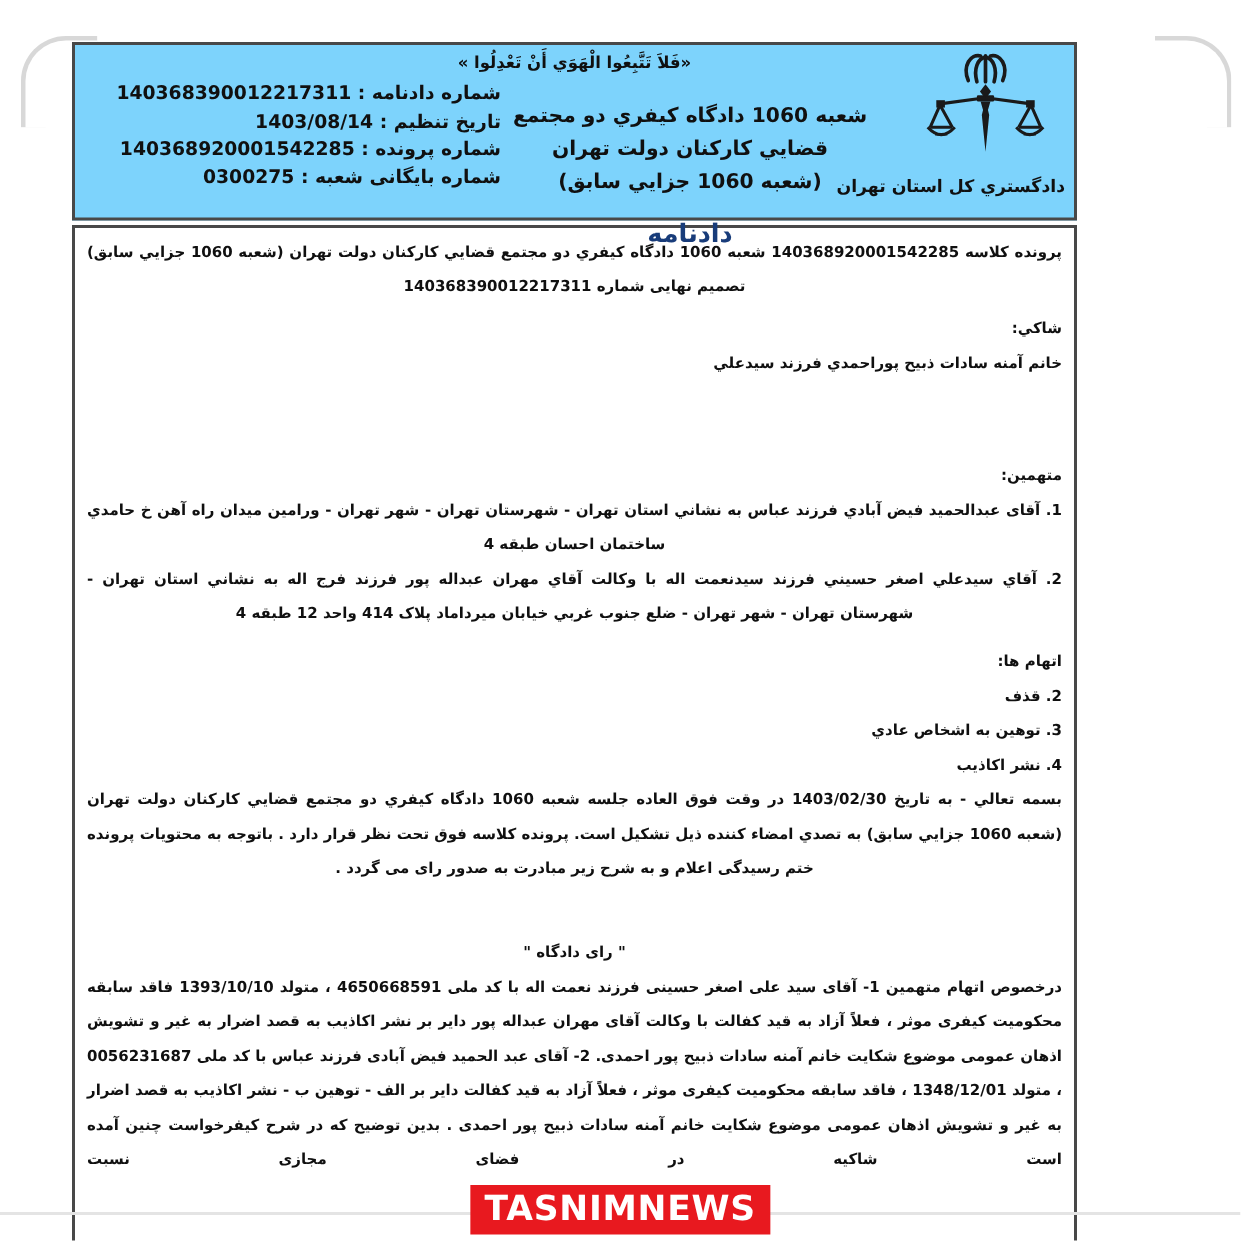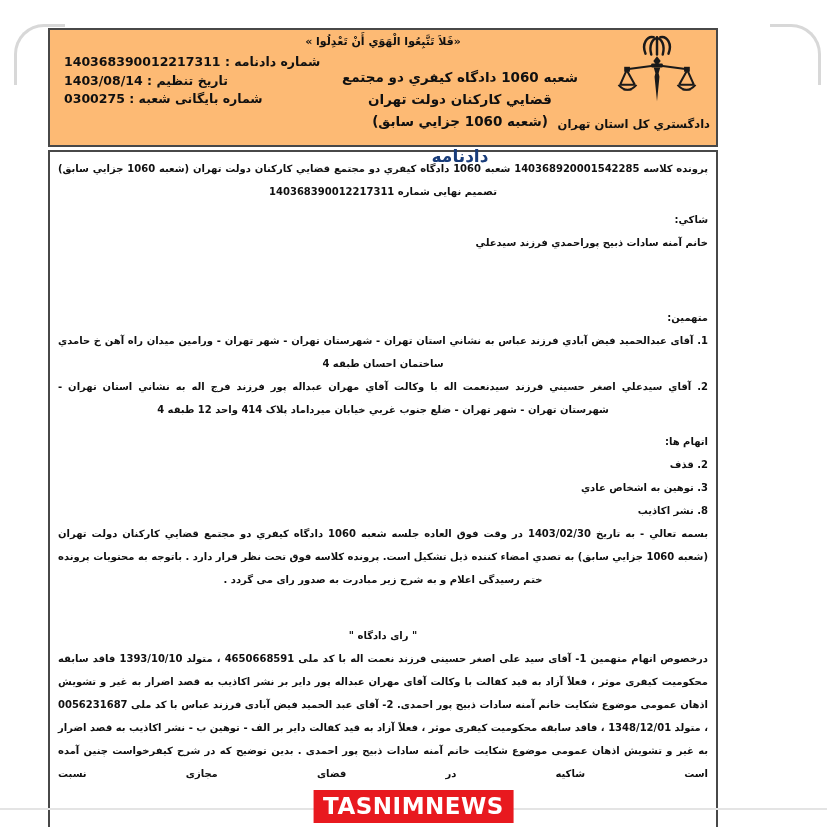--- a/index.html
+++ b/index.html
@@ -7,23 +7,23 @@
     width:827px;height:827px;background:#ffffff;position:relative;overflow:hidden;
     font-family:"DejaVu Sans","Liberation Sans",sans-serif;
   }
   
   .corner{position:absolute;width:48px;height:58px;border:0 solid #d8d8d8;}
   .corner.tl{left:14px;top:24px;border-top-width:3px;border-left-width:3px;border-top-left-radius:30px;}
   .corner.tr{right:6px;top:24px;border-top-width:3px;border-right-width:3px;border-top-right-radius:30px;}
 
   .doc{position:absolute;left:48px;top:28px;width:670px;direction:rtl;color:#101010;font-weight:bold;}
 
-  .hdr{box-sizing:border-box;border:2px solid #484848;height:119px;position:relative;background:#fdba74;}
+  .hdr{box-sizing:border-box;border:2px solid #484848;height:119px;position:relative;background:#7dd3fc;}
   .verse{text-align:center;font-size:11px;padding-top:5px;letter-spacing:0.2px;}
-  .meta{position:absolute;left:14px;top:23px;width:270px;font-size:12.5px;line-height:18.5px;text-align:left;direction:rtl;}
+  .meta{position:absolute;left:14px;top:23px;width:270px;font-size:12.5px;line-height:18.5px;text-align:right;direction:rtl;}
   .center-blk{position:absolute;left:272px;right:118px;top:36px;text-align:center;font-size:13.5px;line-height:22px;}
   .doc-type{font-size:17px;margin-top:6px;}
   .logo{position:absolute;right:6px;top:4px;width:106px;text-align:center;}
   .logo svg{width:84px;height:82px;display:block;margin:0 auto;}
   .logo-cap{font-size:11.5px;margin-top:1px;white-space:nowrap;}
 
   .content{
     box-sizing:border-box;border:2px solid #484848;margin-top:3px;height:768px;
     overflow:hidden;padding:5px 8px 0;font-size:10px;line-height:23px;background:#fff;
   }
@@ -49,20 +49,21 @@
 <div class="corner tr"></div>
 
 <div class="doc">
 
   <div class="hdr">
     <div class="verse">«فَلاَ تَتَّبِعُوا الْهَوَي أَنْ تَعْدِلُوا »</div>
 
     <div class="meta">
         <div>شماره دادنامه : 140368390012217311</div>
         <div>تاریخ تنظیم : 1403/08/14</div>
+        <div>شماره پرونده : 140368920001542285</div>
         <div>شماره بایگانی شعبه : 0300275</div>
       </div>
 
     <div class="center-blk">
       <div>شعبه 1060 دادگاه کیفري دو مجتمع قضایي کارکنان دولت تهران</div>
       <div>(شعبه 1060 جزایي سابق)</div>
       <div class="doc-type" id="docType" style="color: rgb(24, 60, 122); margin-top: 13px;">دادنامه</div>
     </div>
 
     <div class="logo">
@@ -108,21 +109,21 @@
     <div class="p-right mt29" style="margin-top:52px">متهمین:</div>
     <div>
         <div class="p-just">1. آقای عبدالحمید فیض آبادي فرزند عباس به نشاني استان تهران - شهرستان تهران - شهر تهران - ورامین میدان راه آهن خ حامدي ساختمان احسان طبقه 4</div>
         <div class="p-just">2. آقاي سیدعلي اصغر حسیني فرزند سیدنعمت اله با وکالت آقاي مهران عبداله پور فرزند فرج اله به نشاني استان تهران - شهرستان تهران - شهر تهران - ضلع جنوب غربي خیابان میرداماد پلاک 414 واحد 12 طبقه 4</div>
       </div>
 
     <div class="p-right mt15">اتهام ها:</div>
     <div>
         <div class="p-right">2. قذف</div>
         <div class="p-right">3. توهین به اشخاص عادي</div>
-        <div class="p-right">8. نشر اکاذیب</div>
+        <div class="p-right">4. نشر اکاذیب</div>
       </div>
 
     <div class="p-just">بسمه تعالي - به تاریخ 1403/02/30 در وقت فوق العاده جلسه شعبه 1060 دادگاه کیفري دو مجتمع قضایي کارکنان دولت تهران (شعبه 1060 جزایي سابق) به تصدي امضاء کننده ذیل تشکیل است. پرونده کلاسه فوق تحت نظر قرار دارد . باتوجه به محتویات پرونده ختم رسیدگی اعلام و به شرح زیر مبادرت به صدور رای می گردد .</div>
 
     <div class="p-center mt33">" رای دادگاه "</div>
 
     <div class="p-just" style="text-align-last:justify">درخصوص اتهام متهمین  1- آقای سید علی اصغر حسینی فرزند نعمت اله با کد ملی 4650668591 ، متولد 1393/10/10 فاقد سابقه محکومیت کیفری موثر ، فعلاً آزاد به قید کفالت با وکالت آقای مهران عبداله پور دایر بر نشر اکاذیب به قصد اضرار به غیر و تشویش اذهان عمومی موضوع شکایت خانم آمنه سادات ذبیح پور احمدی. 2- آقای عبد الحمید فیض آبادی فرزند عباس با کد ملی 0056231687 ، متولد 1348/12/01 ، فاقد سابقه محکومیت کیفری موثر ، فعلاً آزاد به قید کفالت دایر بر الف - توهین ب - نشر اکاذیب به قصد اضرار به غیر و تشویش اذهان عمومی موضوع شکایت خانم آمنه سادات ذبیح پور احمدی . بدین توضیح که در شرح کیفرخواست چنین آمده است شاکیه در فضای مجازی نسبت</div>
   </div>
 
 </div>

